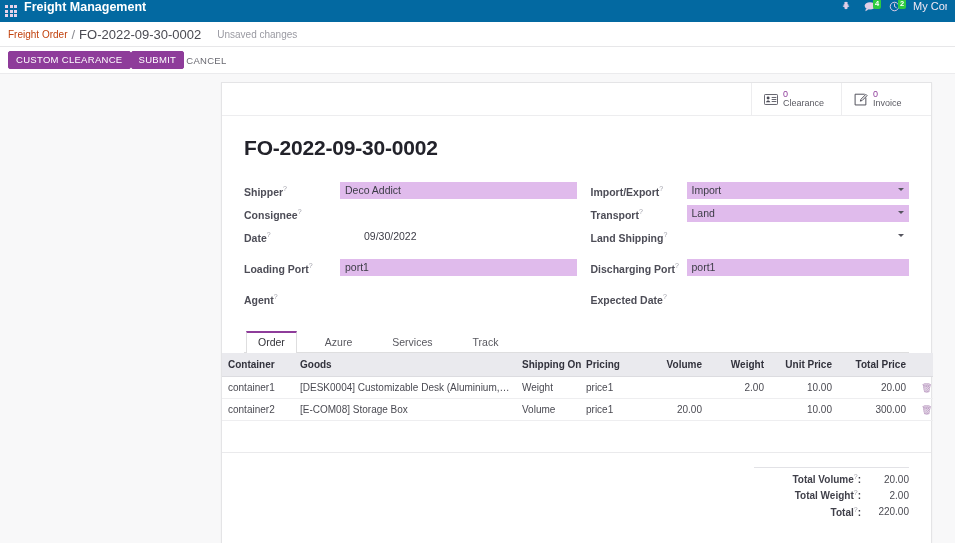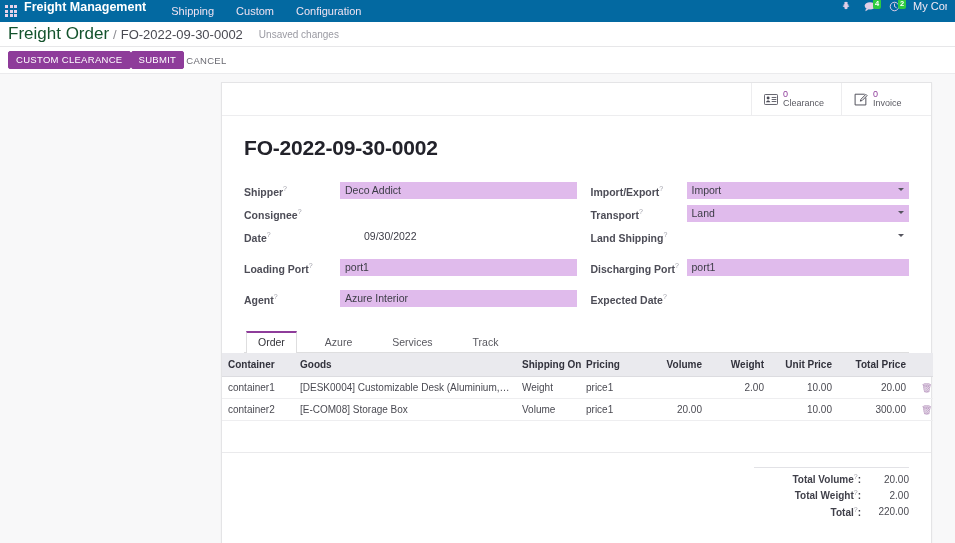--- a/index.html
+++ b/index.html
@@ -86,21 +86,21 @@
 
   
   .breadcrumb-bar {
     height: 25px;
     background: #ffffff;
     display: flex;
     align-items: center;
     padding-left: 8px;
     border-bottom: 1px solid #e7e7e9;
   }
-  .bc-root { color: #14532d; font-size: 17px; }
+  .bc-root { color: #c2410c; font-size: 10px; }
   .bc-sep { color: #8a8a90; margin: 0 4px; font-size: 13px; }
   .bc-current { color: #4a4a52; font-size: 13px; }
   .unsaved {
     color: #9a9aa2;
     font-size: 10px;
     margin-left: 16px;
   }
 
   
   .action-bar {
@@ -344,25 +344,20 @@
         <i></i>
         <i></i>
         <i></i>
         <i></i>
         <i></i>
         <i></i>
         <i></i>
       </div>
   </div>
   <div class="brand">Freight Management</div>
-  <div class="nav-menu">
-    <div class="nav-item">Shipping</div>
-    <div class="nav-item">Custom</div>
-    <div class="nav-item">Configuration</div>
-  </div>
   <div class="nav-right">
     <div class="nav-ico">
       <svg width="10" height="10" viewBox="0 0 16 16" fill="#e3cfe7">
         <path d="M8 1a2.2 2.2 0 0 0-2 1.3L5 2V3l.9.5A3.6 3.6 0 0 0 5 6H3v1h2v1H3v1h2.1a3.6 3.6 0 0 0 .8 1.6L5 11v1l1-.4A2.2 2.2 0 0 0 8 13a2.2 2.2 0 0 0 2-1.4l1 .4v-1l-.9-.4A3.6 3.6 0 0 0 10.9 9H13V8h-2V7h2V6h-2a3.6 3.6 0 0 0-.9-2.5L11 3V2l-1 .3A2.2 2.2 0 0 0 8 1z"></path>
       </svg>
     </div>
     <div class="nav-ico">
       <svg width="12" height="11" viewBox="0 0 18 14" fill="#e3cfe7">
         <ellipse cx="9" cy="6" rx="8" ry="5.4"></ellipse>
         <path d="M3 10 L2 14 L7 11.5 Z"></path>
@@ -464,23 +459,20 @@
               <span>Loading Port</span><sup>?</sup>
             </div>
             <div class="f-value">
               <input class="inp" value="port1" style="">
             </div>
           </div>
 
           <div class="f-row gap">
             <div class="f-label">
               <span>Agent</span><sup>?</sup>
-            </div>
-            <div class="f-value">
-              <input class="inp" value="Azure Interior" style="">
             </div>
           </div>
 
         </div>
 
         <div class="form-col right">
 
           <div class="f-row">
             <div class="f-label">
               <span>Import/Export</span><sup>?</sup>

